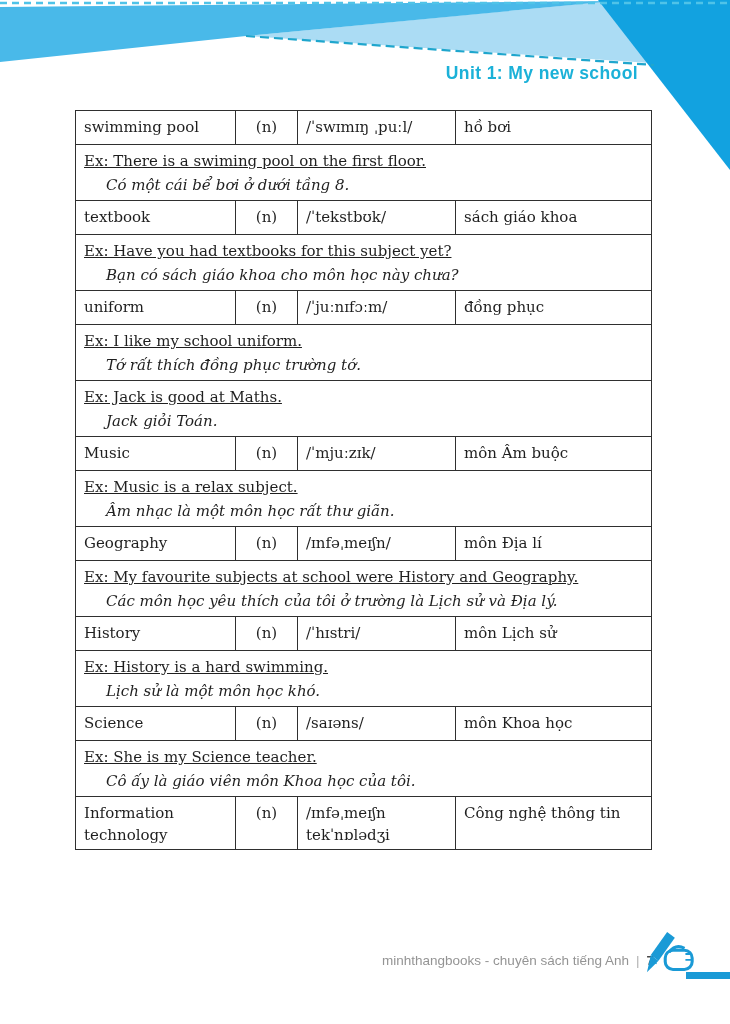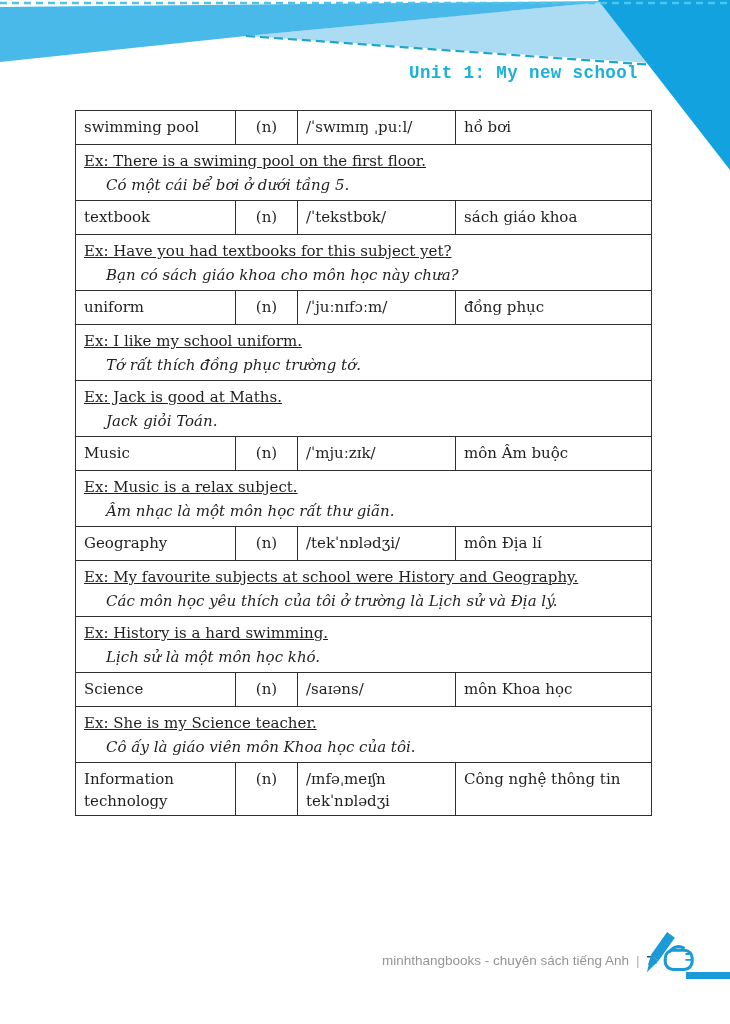--- a/index.html
+++ b/index.html
@@ -15,21 +15,21 @@
   html,body{margin:0;padding:0;}
   body{width:730px;height:1024px;background:#fff;overflow:hidden;
        font-family:"Liberation Sans",sans-serif;}
   .page{position:relative;width:730px;height:1024px;background:#ffffff;overflow:hidden;}
 
   
   .header-art{position:absolute;left:0;top:0;width:730px;height:200px;pointer-events:none;}
 
   .unit-title{
     position:absolute;top:63px;right:92px;
-    font-family:Liberation Mono, monospace;font-weight:bold;
+    font-family:Liberation Sans, sans-serif;font-weight:bold;
     font-size:17.5px;letter-spacing:.4px;color:var(--title-color);
     white-space:nowrap;
     text-align:center;
   }
 
   
   table.vocab{
     position:absolute;left:75px;top:110px;width:576px;
     border-collapse:collapse;table-layout:fixed;
     font-family:"DejaVu Serif","Liberation Serif",serif;
@@ -87,21 +87,21 @@
     <tbody>
         <tr class="word-row">
           <td class="word">swimming pool</td>
           <td class="pos">(n)</td>
           <td class="ipa">/ˈswɪmɪŋ ˌpuːl/</td>
           <td class="meaning">hồ bơi</td>
         </tr>
         <tr class="ex-row">
           <td colspan="4">
             <div class="ex-en">Ex: There is a swiming pool on the first floor.</div>
-            <div class="ex-vi">Có một cái bể bơi ở dưới tầng 5.</div>
+            <div class="ex-vi">Có một cái bể bơi ở dưới tầng 8.</div>
           </td>
         </tr>
         <tr class="word-row">
           <td class="word">textbook</td>
           <td class="pos">(n)</td>
           <td class="ipa">/ˈtekstbʊk/</td>
           <td class="meaning">sách giáo khoa</td>
         </tr>
         <tr class="ex-row">
           <td colspan="4">
@@ -135,28 +135,34 @@
         </tr>
         <tr class="ex-row">
           <td colspan="4">
             <div class="ex-en">Ex: Music is a relax subject.</div>
             <div class="ex-vi">Âm nhạc là một môn học rất thư giãn.</div>
           </td>
         </tr>
         <tr class="word-row">
           <td class="word">Geography</td>
           <td class="pos">(n)</td>
-          <td class="ipa">/tekˈnɒlədʒi/</td>
+          <td class="ipa">/ɪnfəˌmeɪʃn/</td>
           <td class="meaning">môn Địa lí</td>
         </tr>
         <tr class="ex-row">
           <td colspan="4">
             <div class="ex-en">Ex: My favourite subjects at school were History and Geography.</div>
             <div class="ex-vi">Các môn học yêu thích của tôi ở trường là Lịch sử và Địa lý.</div>
           </td>
+        </tr>
+        <tr class="word-row">
+          <td class="word">History</td>
+          <td class="pos">(n)</td>
+          <td class="ipa">/ˈhɪstri/</td>
+          <td class="meaning">môn Lịch sử</td>
         </tr>
         <tr class="ex-row">
           <td colspan="4">
             <div class="ex-en">Ex: History is a hard swimming.</div>
             <div class="ex-vi">Lịch sử là một môn học khó.</div>
           </td>
         </tr>
         <tr class="word-row">
           <td class="word">Science</td>
           <td class="pos">(n)</td>

